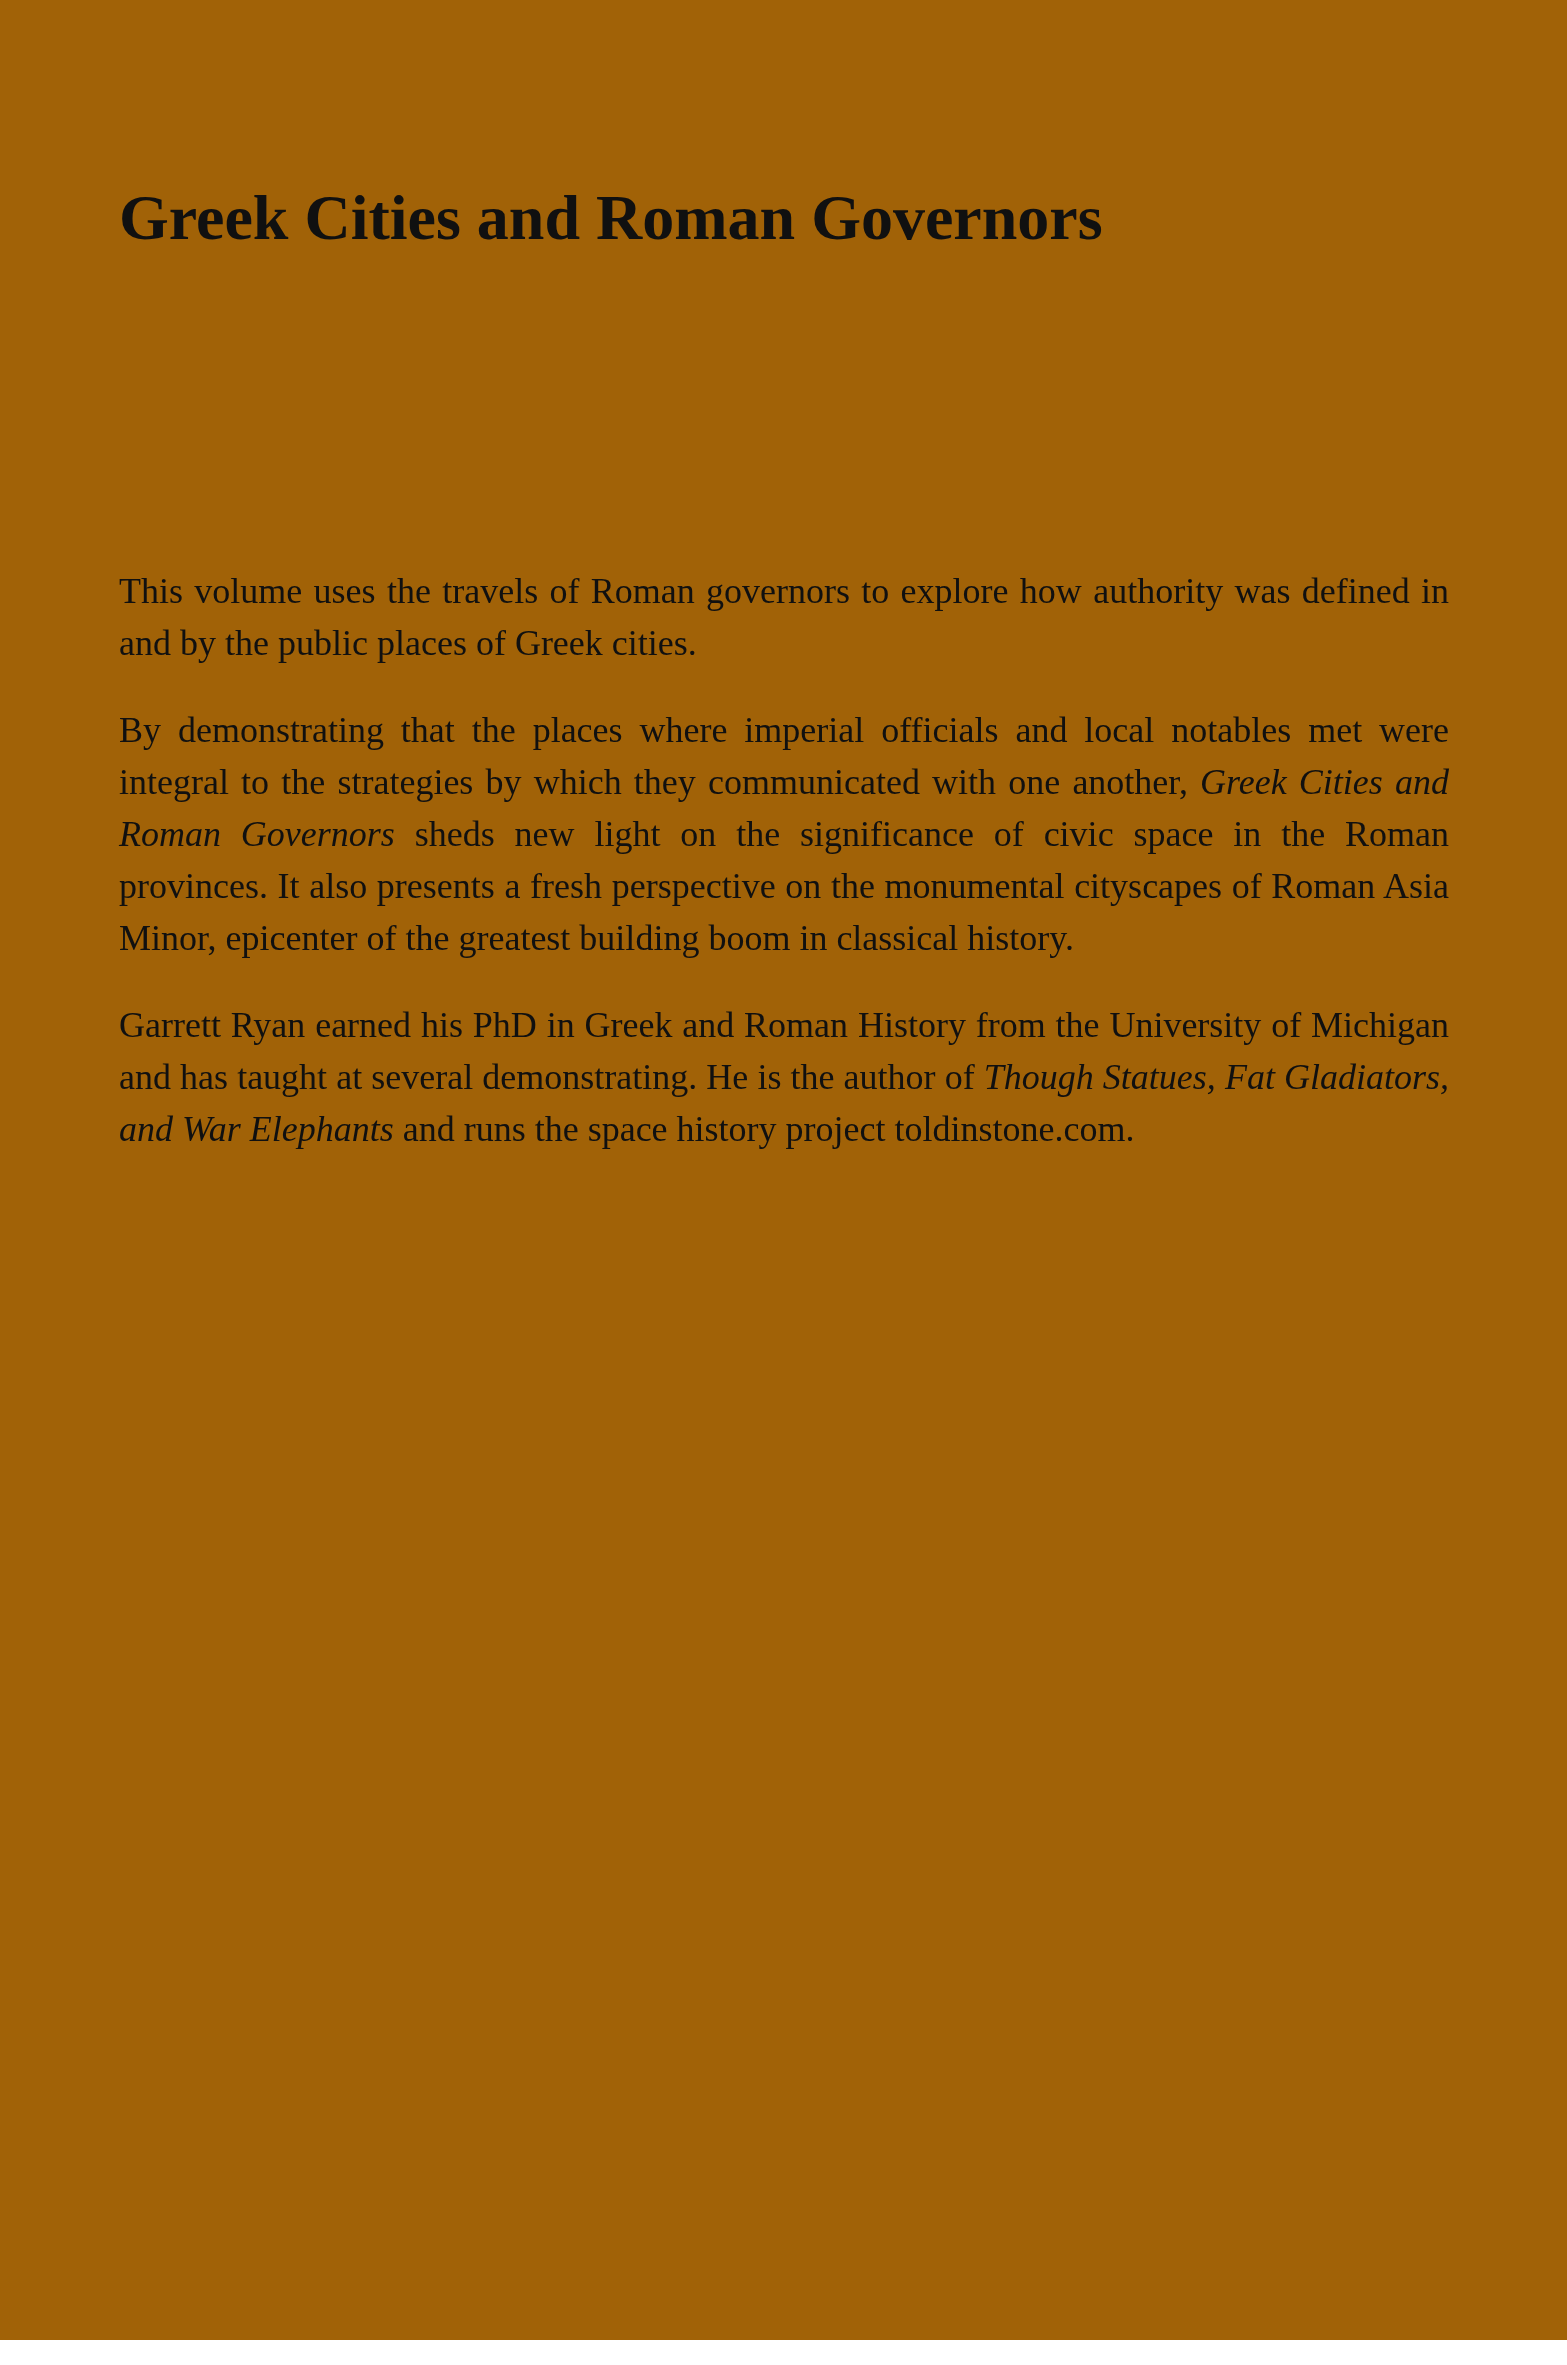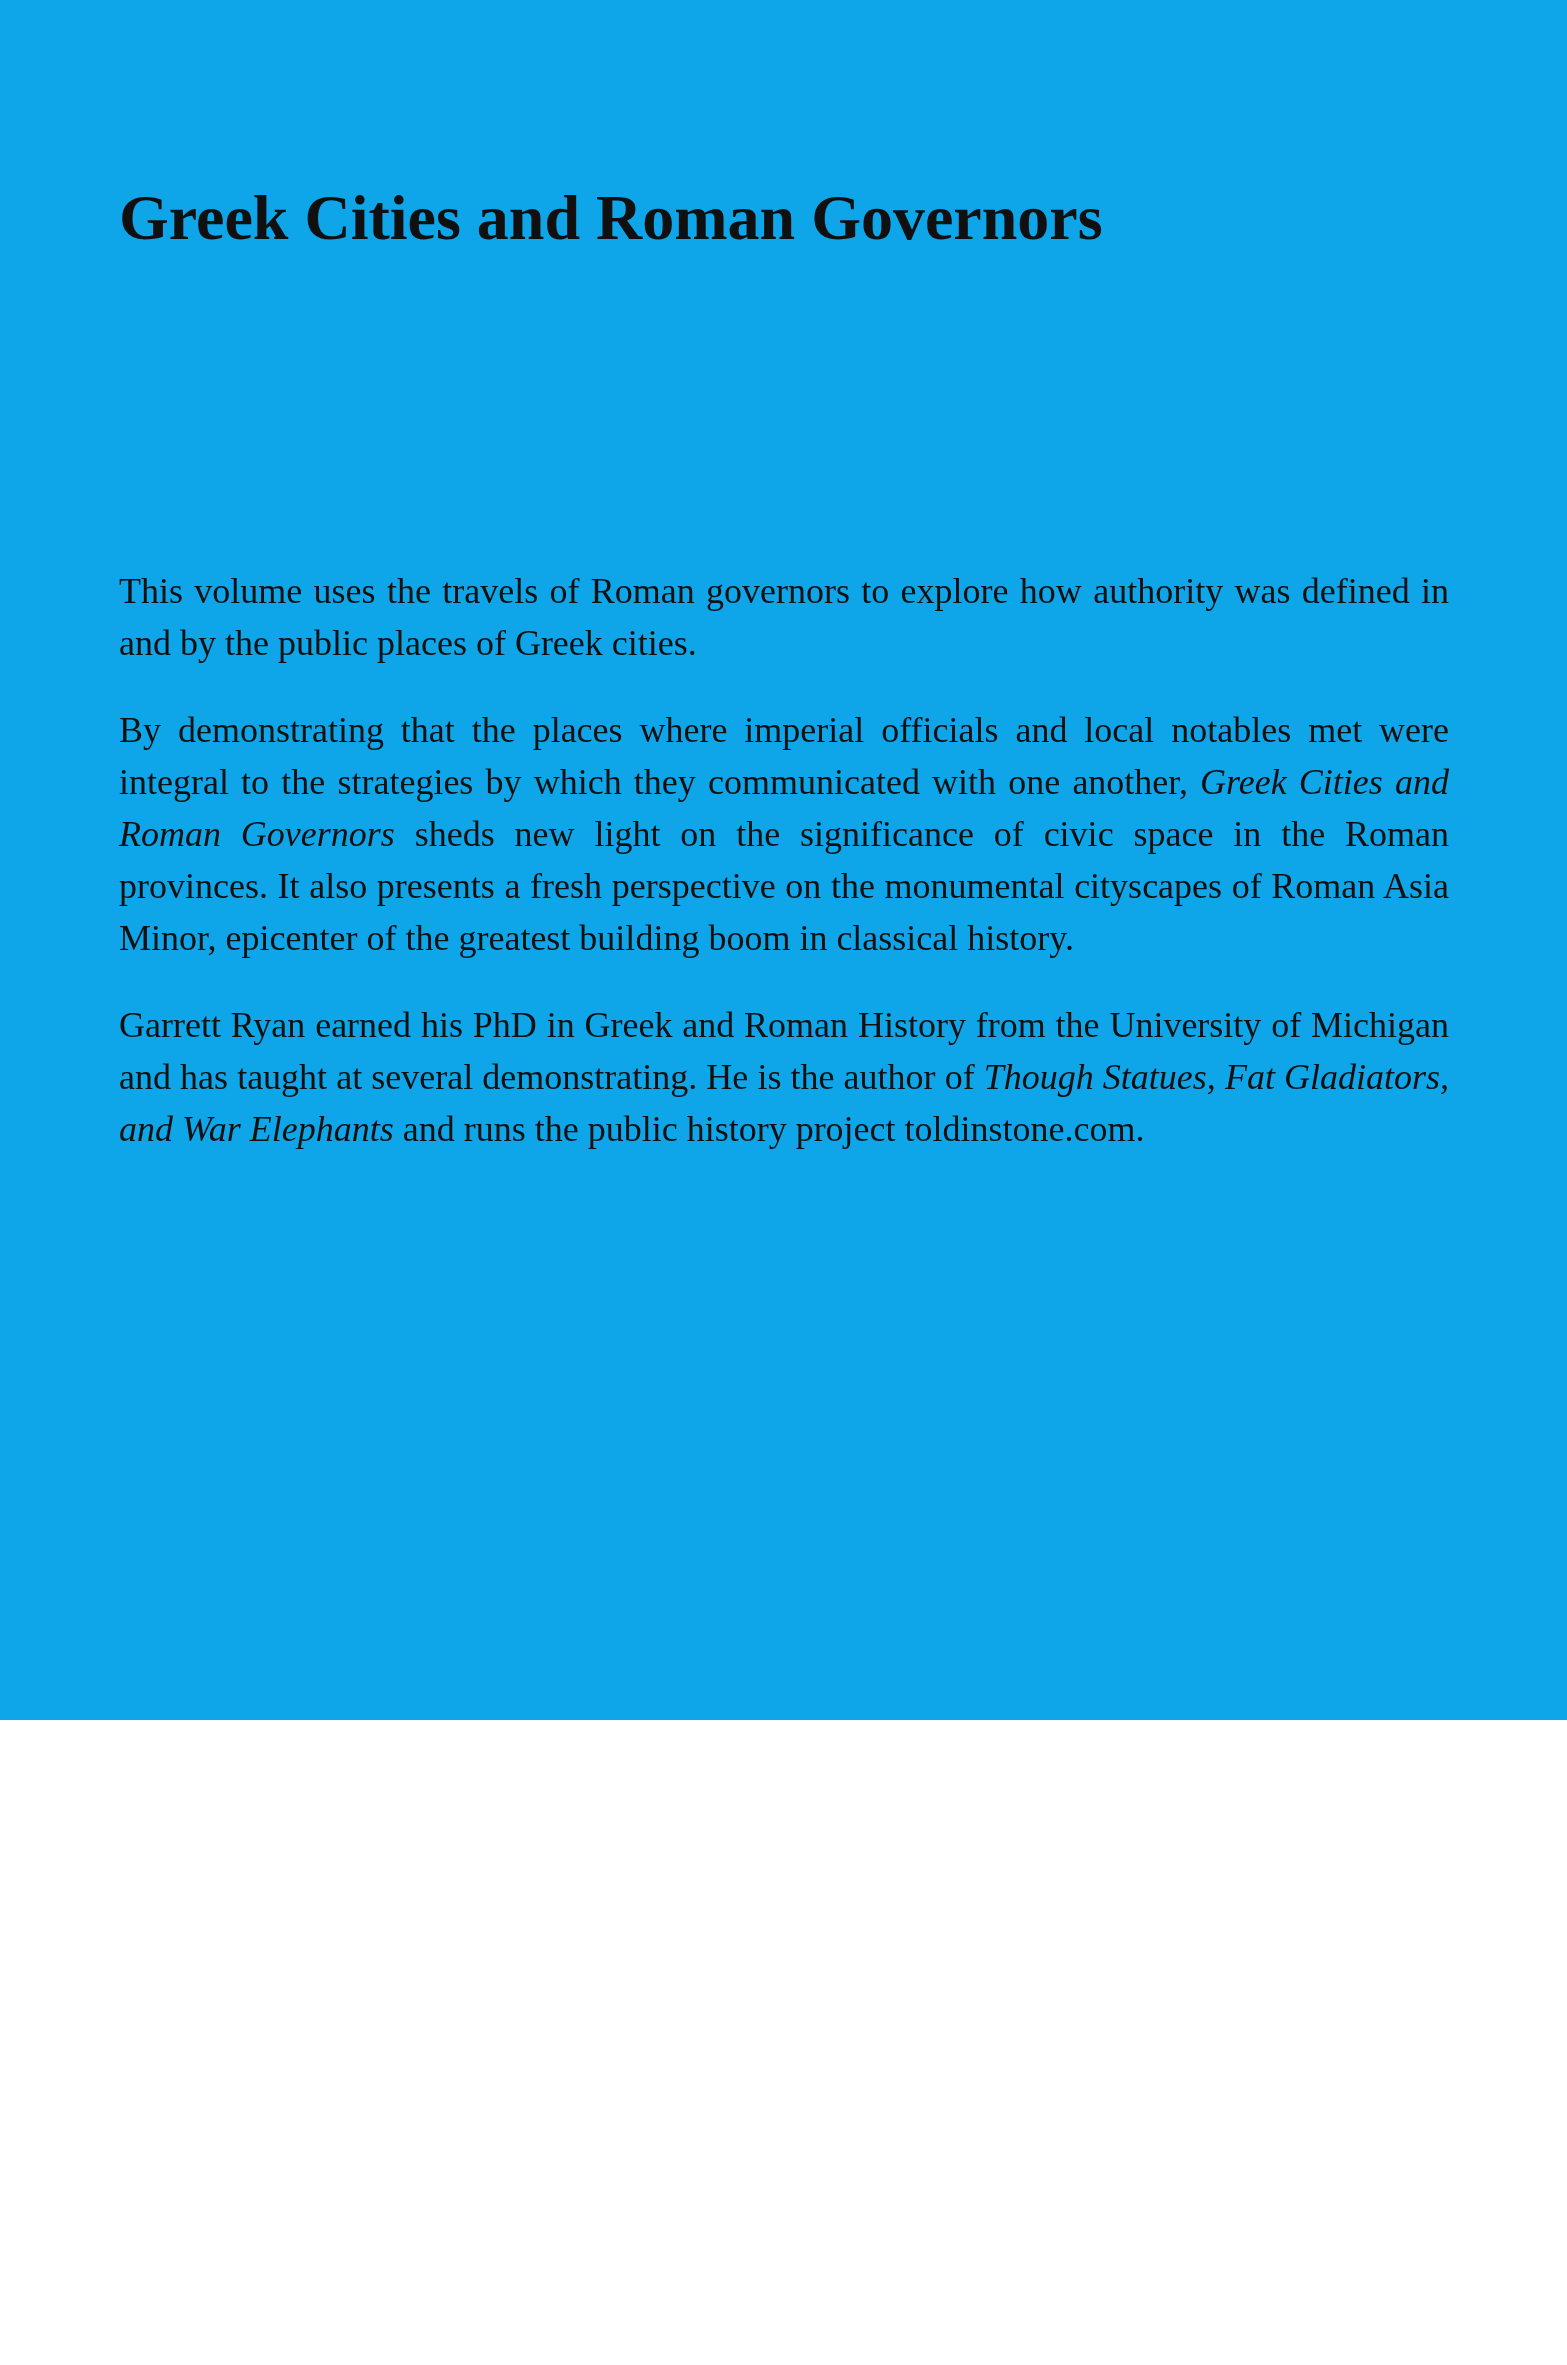--- a/index.html
+++ b/index.html
@@ -10,23 +10,23 @@
   body {
     width: 1568px;
     height: 2366px;
     font-family: "Liberation Serif", "DejaVu Serif", serif;
     color: #101010;
     -webkit-font-smoothing: antialiased;
   }
   .page {
     box-sizing: border-box;
     width: 1568px;
-    height: 1720px;
+    height: 2340px;
     padding: 183px 119px 0 119px;
-    background: #0ea5e9;
+    background: #a16207;
     overflow: hidden;
   }
   h1.book-title {
     margin: 0 0 312px 0;
     font-size: 64px;
     line-height: 70px;
     font-weight: bold;
     letter-spacing: 0;
     text-align: left;
   }
@@ -49,16 +49,16 @@
 
 <main class="page">
 
   <h1 class="book-title">Greek Cities and Roman Governors</h1>
 
   <p class="body-para"><span>This volume uses the travels of Roman governors to explore how authority was defined in and by the public places of Greek cities.</span></p>
 
   <p class="body-para"><span>By demonstrating that the places where imperial officials and local notables met were integral to the strategies by which they communicated with one another, </span><em>Greek Cities and Roman Governors</em><span> sheds new light on the significance of civic space in the Roman provinces. It also presents a fresh perspective on the monumental cityscapes of Roman Asia Minor, epicenter of the greatest building boom in classical history.</span></p>
 
 
-  <p class="body-para"><strong>Garrett Ryan</strong><span> earned his PhD in Greek and Roman History from the University of Michigan and has taught at several demonstrating. He is the author of </span><em>Though Statues, Fat Gladiators, and War Elephants</em><span> and runs the public history project toldinstone.com.</span></p>
+  <p class="body-para"><strong>Garrett Ryan</strong><span> earned his PhD in Greek and Roman History from the University of Michigan and has taught at several demonstrating. He is the author of </span><em>Though Statues, Fat Gladiators, and War Elephants</em><span> and runs the space history project toldinstone.com.</span></p>
 
 </main>
 
 
 </body></html>

